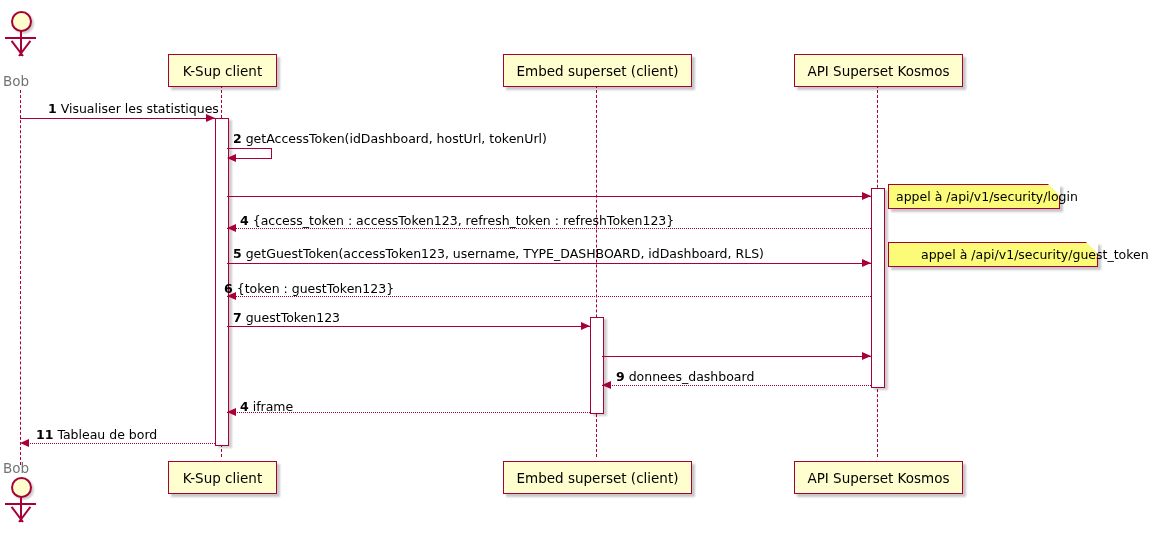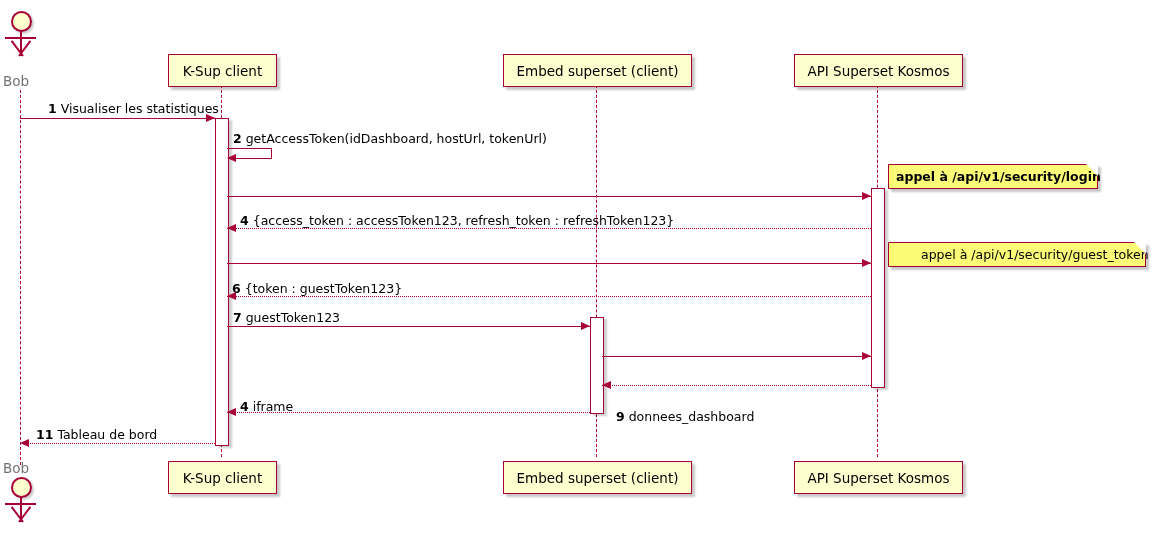--- a/index.html
+++ b/index.html
@@ -99,64 +99,68 @@
   <div class="msgline" style="left:227px;top:196px;width:644px;"></div>
   <div class="arrow right" style="left:862px;top:191.5px;"></div>
 
   <div class="mlabel" style="left:240px;top:213px;text-align:right;">
     <b>4</b>
     <span class="t"> {access_token : accessToken123, refresh_token : refreshToken123}</span>
   </div>
   <div class="msgline dotted" style="left:227px;top:228px;width:644px;"></div>
   <div class="arrow left" style="left:227px;top:223.5px;"></div>
 
+  <div class="mlabel" style="left:233px;top:246px;">
+    <b>5</b>
+    <span class="t"> getGuestToken(accessToken123, username, TYPE_DASHBOARD, idDashboard, RLS)</span>
+  </div>
   <div class="msgline" style="left:227px;top:263px;width:644px;"></div>
   <div class="arrow right" style="left:862px;top:258.5px;"></div>
 
-  <div class="mlabel" style="left:232px;top:281px;text-align:right;">
+  <div class="mlabel" style="left:224px;top:281px;text-align:right;">
     <b>6</b>
     <span class="t"> {token : guestToken123}</span>
   </div>
   <div class="msgline dotted" style="left:227px;top:296px;width:644px;"></div>
   <div class="arrow left" style="left:227px;top:291.5px;"></div>
 
   <div class="mlabel" style="left:233px;top:310px;">
     <b>7</b>
     <span class="t"> guestToken123</span>
   </div>
   <div class="msgline" style="left:227px;top:326px;width:363px;"></div>
   <div class="arrow right" style="left:581px;top:321.5px;"></div>
 
   <div class="msgline" style="left:602px;top:356px;width:269px;"></div>
   <div class="arrow right" style="left:862px;top:351.5px;"></div>
 
-  <div class="mlabel" style="left:616px;top:369px;margin-top:40px;">
+  <div class="mlabel" style="left:616px;top:369px;">
     <b>9</b>
     <span class="t"> donnees_dashboard</span>
   </div>
   <div class="msgline dotted" style="left:602px;top:385px;width:269px;"></div>
   <div class="arrow left" style="left:602px;top:380.5px;"></div>
 
   <div class="mlabel" style="left:240px;top:399px;">
     <b>4</b>
     <span class="t"> iframe</span>
   </div>
   <div class="msgline dotted" style="left:227px;top:412px;width:363px;"></div>
   <div class="arrow left" style="left:227px;top:407.5px;"></div>
 
   <div class="mlabel" style="left:36px;top:427px;">
     <b>11</b>
     <span class="t"> Tableau de bord</span>
   </div>
   <div class="msgline dotted" style="left:20px;top:443px;width:195px;"></div>
   <div class="arrow left" style="left:20px;top:438.5px;"></div>
 
-  <div class="note" style="left:888px;top:164px;width:210px;height:25px;font-weight:bold;">
+  <div class="note" style="left:888px;top:184px;width:172px;height:25px;">
     <span>appel à /api/v1/security/login</span>
     <span class="foldtri"></span>
   </div>
 
-  <div class="note" style="left:888px;top:242px;width:258px;height:25px;padding-left:32px;">
+  <div class="note" style="left:888px;top:242px;width:210px;height:25px;padding-left:32px;">
     <span>appel à /api/v1/security/guest_token</span>
     <span class="foldtri"></span>
   </div>
 
 </div>
 
 </body></html>

